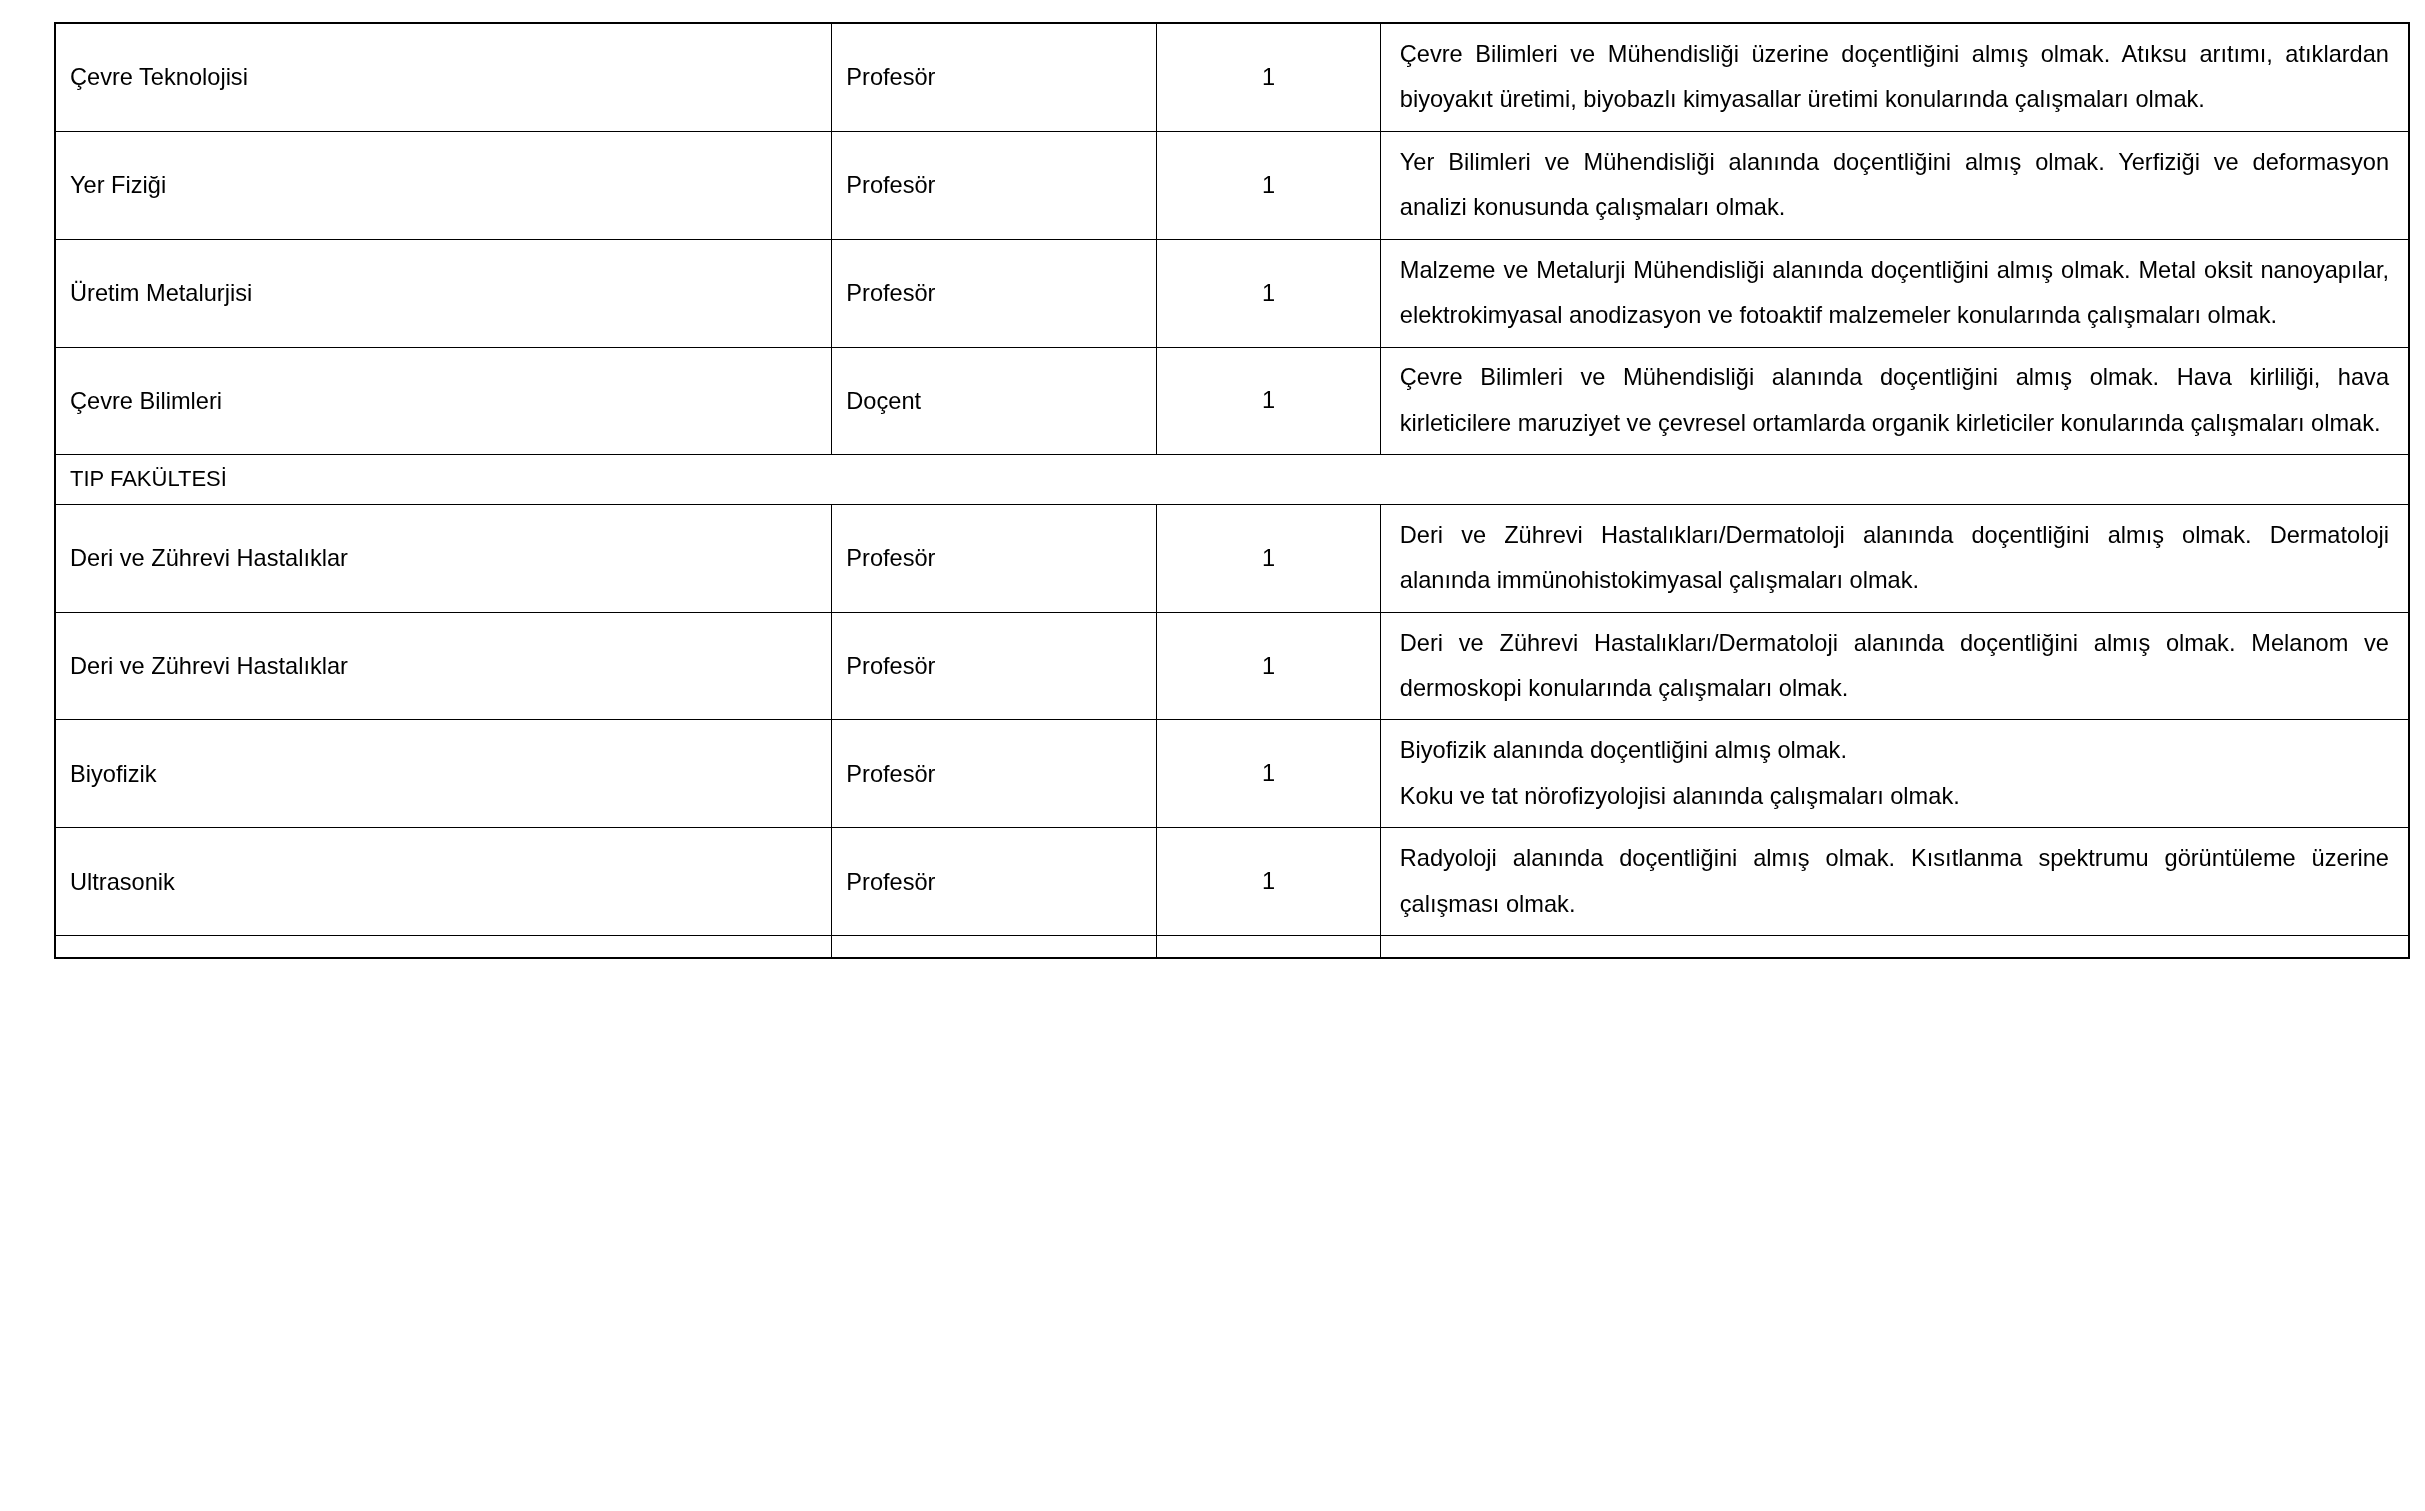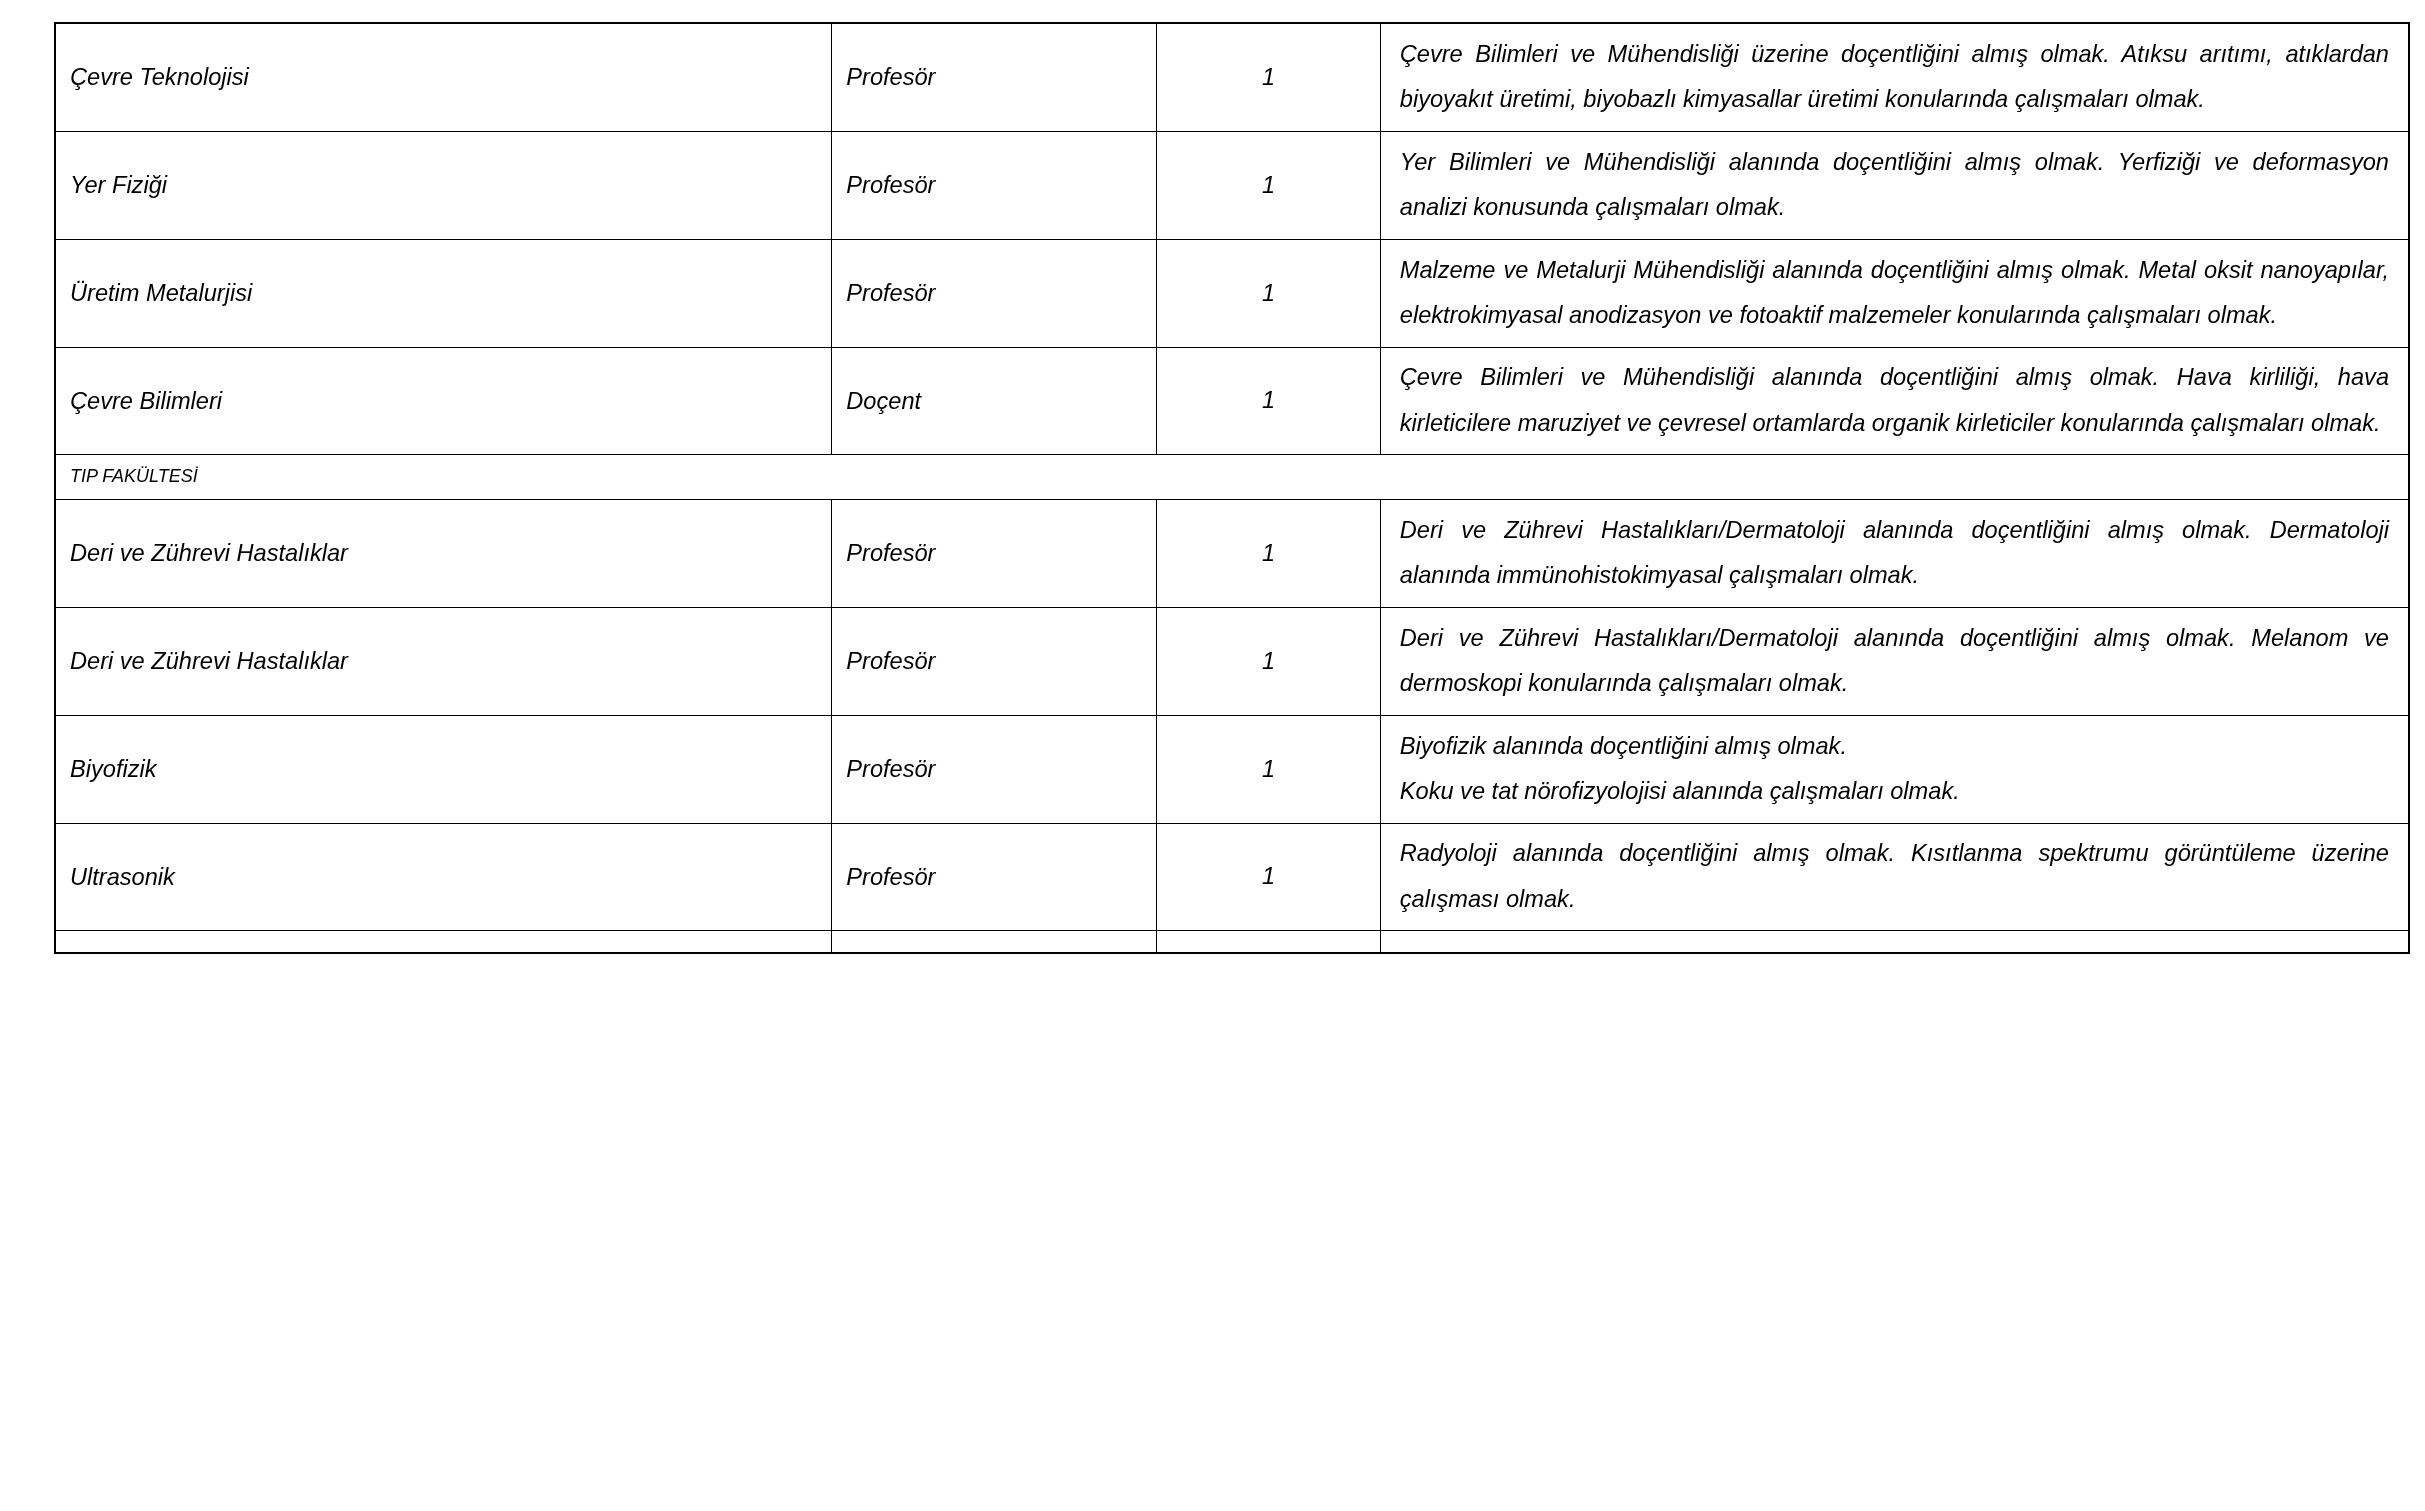--- a/index.html
+++ b/index.html
@@ -20,21 +20,20 @@
     position: absolute;
     left: 54px;
     top: 22px;
     width: 2356px;
   }
   table.job-table {
     width: 100%;
     border-collapse: collapse;
     table-layout: fixed;
     border: 2.4px solid #000;
-    font-style: italic;
   }
   table.job-table td {
     border: 1.6px solid #000;
     font-size: 23.6px;
     vertical-align: middle;
     overflow: hidden;
   }
   td.dept-cell {
     padding: 7.9px 14px;
     line-height: 1.45;
@@ -49,21 +48,21 @@
   }
   td.desc-cell {
     text-align: justify;
     padding: 7.9px 19px;
     line-height: 1.93;
     white-space: pre-wrap;
   }
   tr.section-row td {
     padding: 11px 14px;
     line-height: 1.2;
-    font-size: 18px;
+    font-size: 22px;
   }
   tr.partial-row td {
     height: 20.5px;
     padding: 0;
     border-bottom: none;
   }
 </style>
 </head>
 <body>
 

